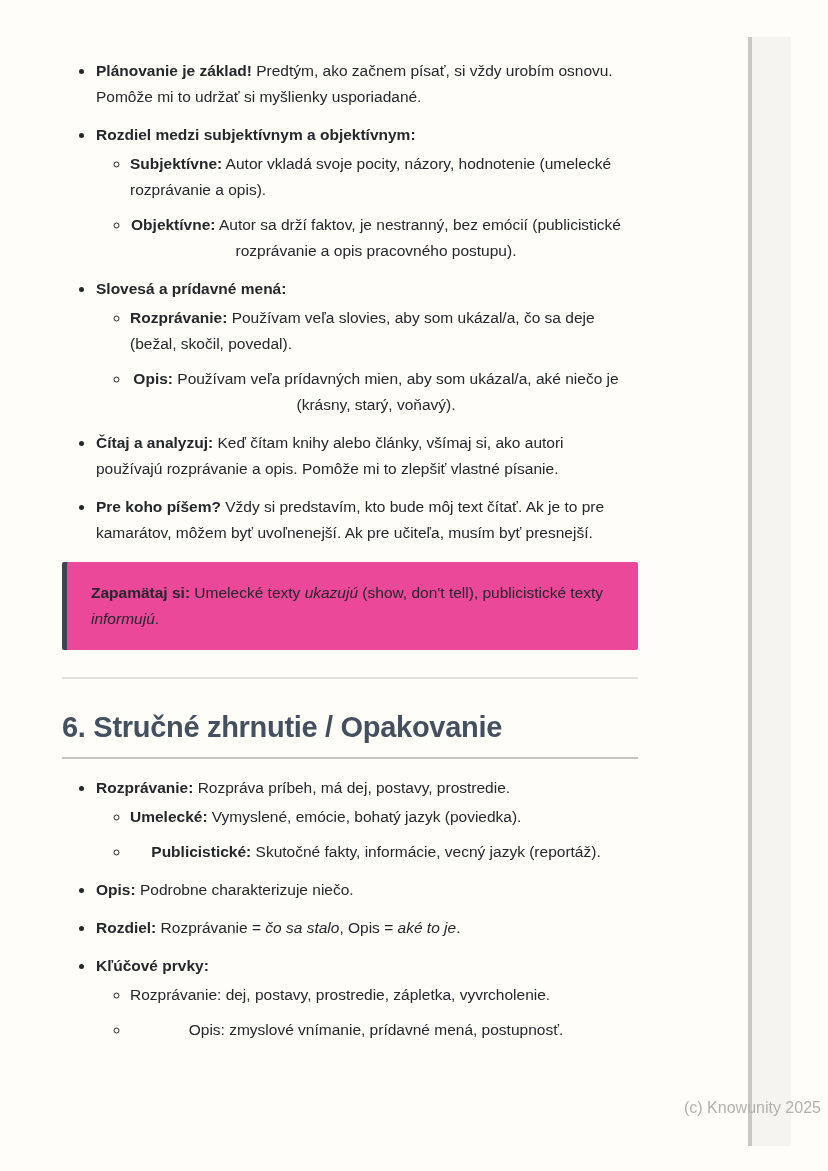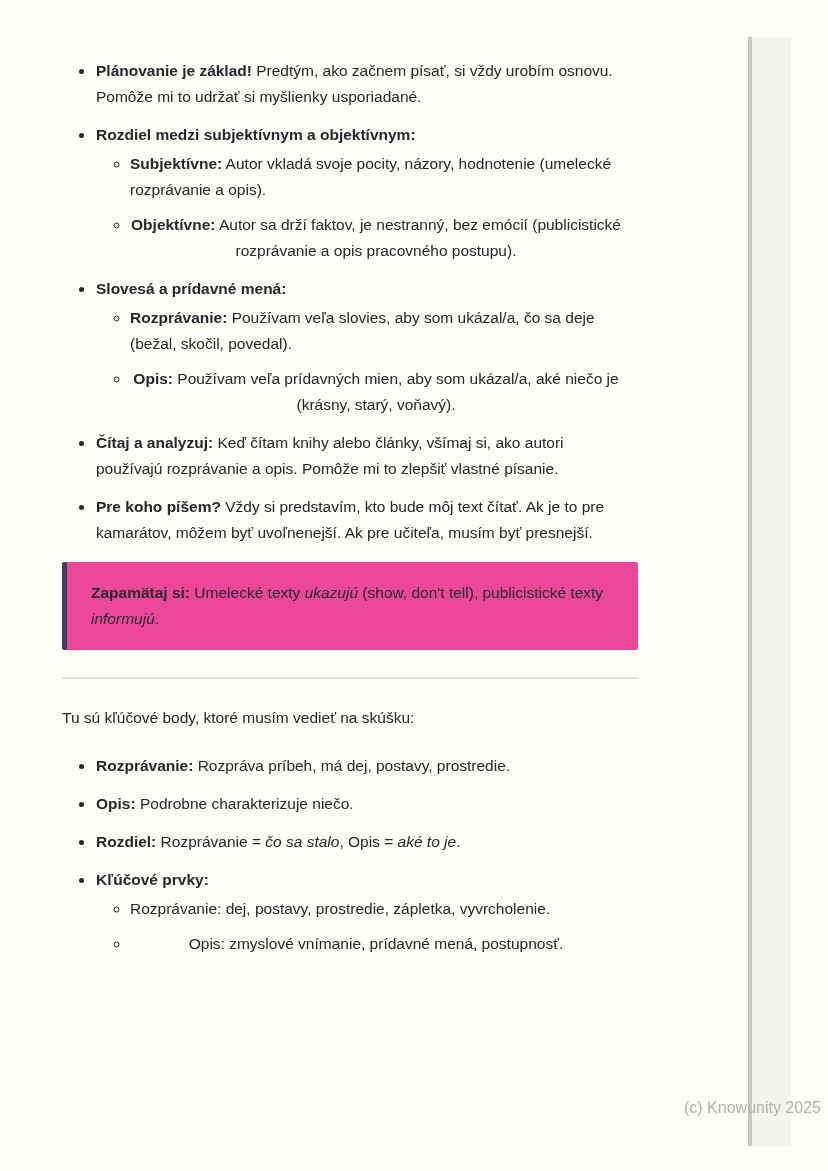--- a/index.html
+++ b/index.html
@@ -96,26 +96,30 @@
 
     <li><span class="bl">Pre koho píšem?</span><span> Vždy si predstavím, kto bude môj text čítať. Ak je to pre kamarátov, môžem byť uvoľnenejší. Ak pre učiteľa, musím byť presnejší.</span></li>
   </ul>
 
   <div class="callout">
     <span class="bl">Zapamätaj si:</span><span> Umelecké texty </span><i>ukazujú</i><span> (show, don't tell), publicistické texty </span><i>informujú</i><span>.</span>
   </div>
 
   <hr class="divider">
 
+  <h2 class="heading">6. Stručné zhrnutie / Opakovanie</h2>
 
-  <p class="intro">Tu sú kľúčové body, ktoré musím vedieť na skúšku:</p>
 
   <ul class="lv1">
     <li>
       <span class="bl">Rozprávanie:</span><span> Rozpráva príbeh, má dej, postavy, prostredie.</span>
+      <ul class="lv2">
+        <li><span class="bl">Umelecké:</span><span> Vymyslené, emócie, bohatý jazyk (poviedka).</span></li>
+        <li><span class="bl">Publicistické:</span><span> Skutočné fakty, informácie, vecný jazyk (reportáž).</span></li>
+      </ul>
     </li>
 
     <li>
       <span class="bl">Opis:</span><span> Podrobne charakterizuje niečo.</span>
     </li>
 
     <li>
       <span class="bl">Rozdiel:</span><span> Rozprávanie = </span><i>čo sa stalo</i><span>, Opis = </span><i>aké to je</i><span>.</span>
     </li>
 

